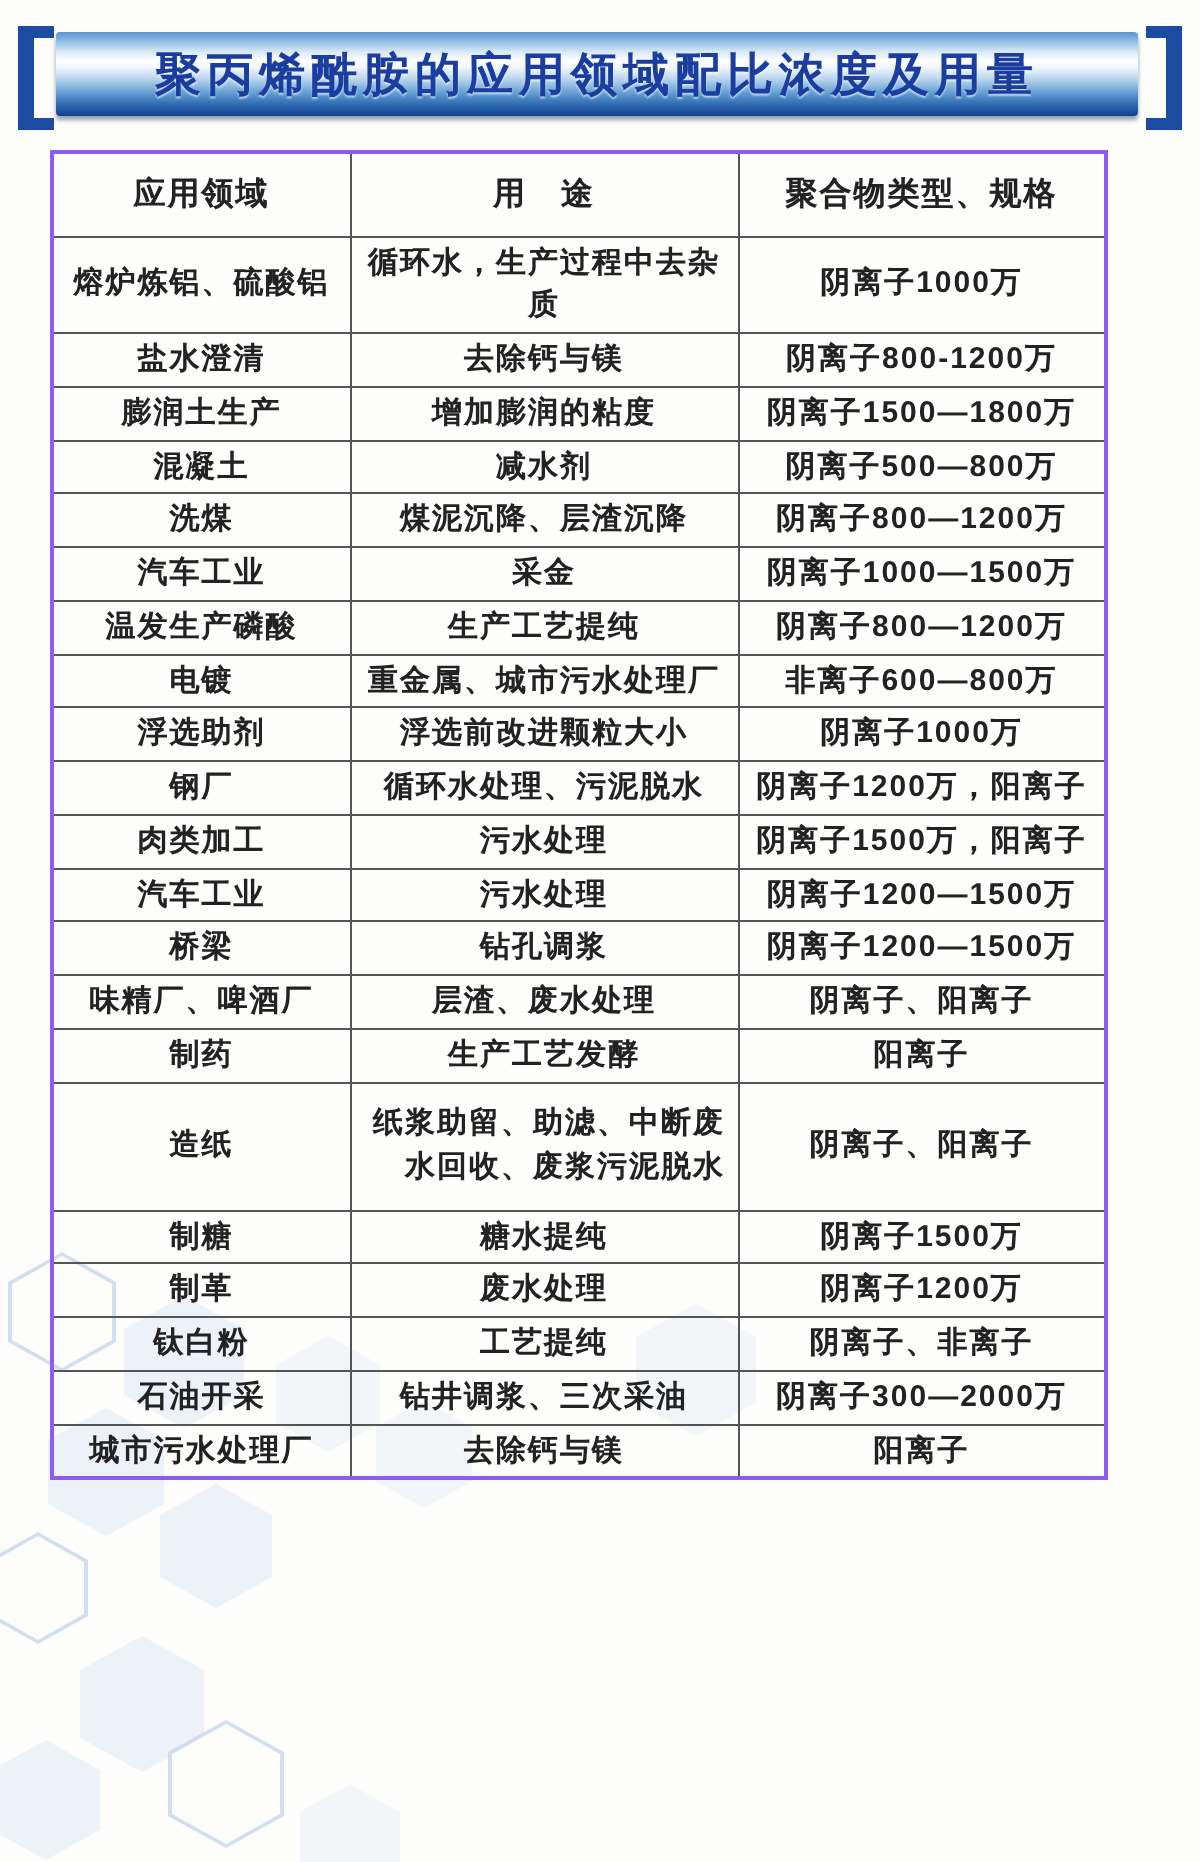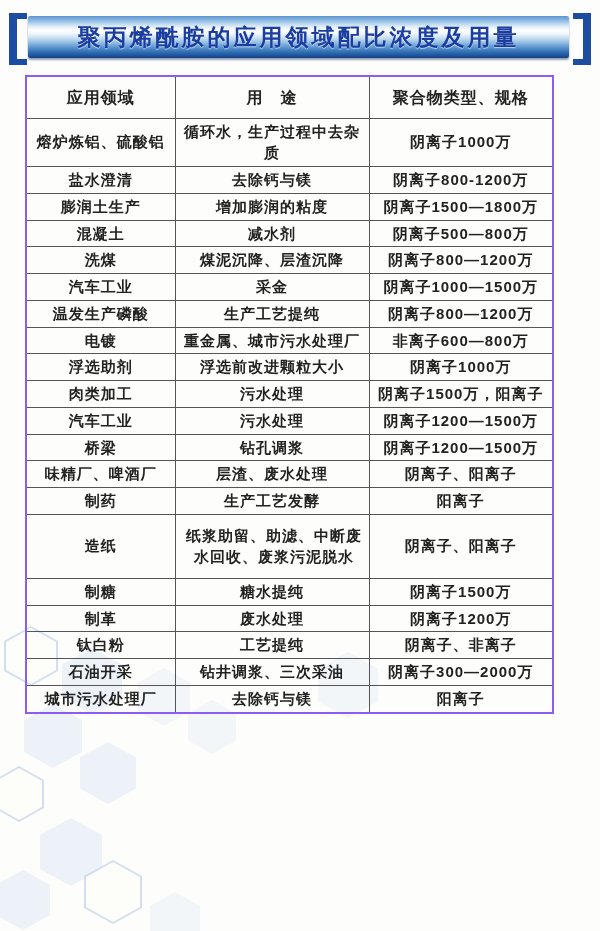--- a/index.html
+++ b/index.html
@@ -72,21 +72,21 @@
   .app-table th, .app-table td {
     border:1px solid #555;
     text-align:center; vertical-align:middle;
     font-size:15px; font-weight:600;
     color:#222; padding:2px 6px;
     letter-spacing:1px;
     line-height:1.45;
   }
   .app-table thead th { height:42px; font-size:16px; }
   .app-table tr.tall { height:64px; }
-  .app-table td.left { text-align:center; padding-left:10px;margin-left:26px; }
+  .app-table td.left { text-align:right; padding-left:10px;margin-left:26px; }
 </style>
 </head>
 <body>
 
 <div class="hex-layer">
   <div class="hex outline" style="left:4px;  top:626px; width:54px; height:60px;"></div>
   <div class="hex" style="left:62px; top:648px; width:60px; height:66px;"></div>
   <div class="hex faint" style="left:138px;top:668px; width:52px; height:58px;"></div>
   <div class="hex faint" style="left:318px;top:652px; width:60px; height:66px;"></div>
   <div class="hex" style="left:24px; top:704px; width:58px; height:64px;"></div>
@@ -158,20 +158,25 @@
         <td>电镀</td>
         <td>重金属、城市污水处理厂</td>
         <td>非离子600—800万</td>
       </tr>
       <tr>
         <td>浮选助剂</td>
         <td>浮选前改进颗粒大小</td>
         <td>阴离子1000万</td>
       </tr>
       <tr>
+        <td>钢厂</td>
+        <td>循环水处理、污泥脱水</td>
+        <td>阴离子1200万，阳离子</td>
+      </tr>
+      <tr>
         <td>肉类加工</td>
         <td>污水处理</td>
         <td>阴离子1500万，阳离子</td>
       </tr>
       <tr>
         <td>汽车工业</td>
         <td>污水处理</td>
         <td>阴离子1200—1500万</td>
       </tr>
       <tr>

